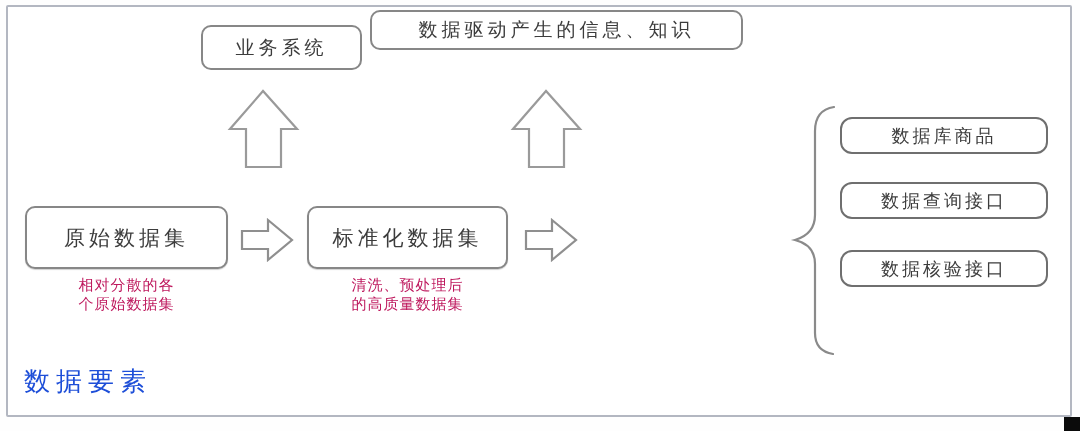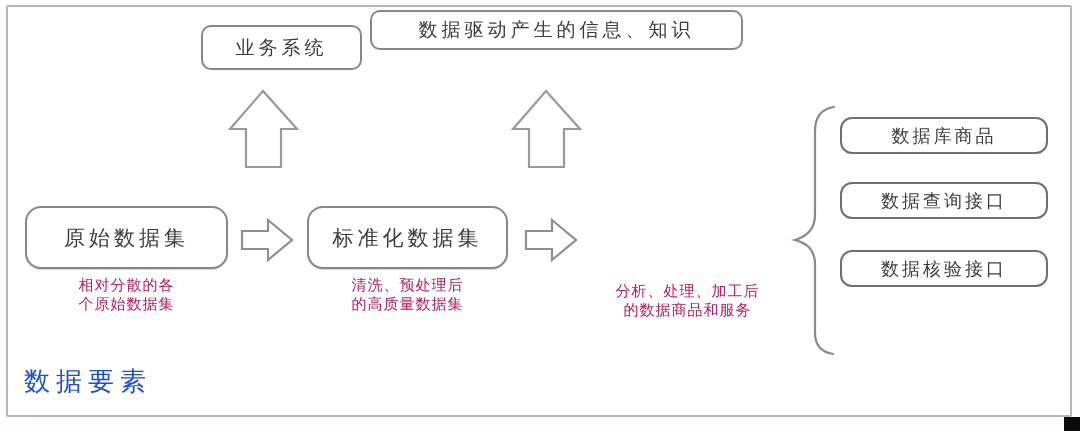--- a/index.html
+++ b/index.html
@@ -18,21 +18,21 @@
   .box {
     position: absolute; display: flex; align-items: center; justify-content: center;
     background: #ffffff; border: 2px solid #878787; border-radius: 10px;
     color: #3c3c3c; white-space: nowrap;
   }
   .box-soft { box-shadow: 0 1px 1px rgba(0,0,0,0.18); }
 
   .top-box-1 { left: 172px; top: 25px; width: 161px; height: 45px; font-size: 19px; letter-spacing: 4px; margin-left: 29px; }
   .top-box-2 { left: 370px; top: 10px; width: 373px; height: 40px; font-size: 19px; letter-spacing: 4px; }
 
-  .mid-box { top: 206px; height: 63px; font-size: 21px; letter-spacing: 4px; border-width: 2px; border-radius: 16px; }
+  .mid-box { top: 206px; height: 63px; font-size: 21px; letter-spacing: 4px; border-width: 2px; }
   .mid-box-1 { left: 25px;  width: 203px; }
   .mid-box-2 { left: 307px; width: 201px; text-align: center; }
   .mid-box-3 { left: 587px; top: 207px; width: 201px; }
 
   .caption {
     position: absolute; text-align: center; color: #be185d;
     font-size: 15px; line-height: 19px; letter-spacing: 1px; white-space: pre-line;
   }
   .caption-1 { left: 25px;  top: 275px; width: 203px; }
   .caption-2 { left: 307px; top: 275px; width: 201px; }
@@ -100,22 +100,20 @@
 
   <svg class="arrow-svg right-arrow-2" width="56" height="46" viewBox="0 0 56 46">
     <path d="M3 14 L29 14 L29 3 L53 23 L29 43 L29 32 L3 32 Z" fill="#ffffff" stroke="#8f8f8f" stroke-width="2.2" stroke-linejoin="miter"></path>
   </svg>
 
 
   <div class="caption caption-1">相对分散的各
 个原始数据集</div>
   <div class="caption caption-2">清洗、预处理后
 的高质量数据集</div>
-  <div class="caption caption-3">分析、处理、加工后
-的数据商品和服务</div>
 
   <svg class="arrow-svg brace-svg" width="52" height="256" viewBox="0 0 52 256">
     <path d="M46 4 Q27 7 27 28 L27 112 Q27 131 7 137 Q27 142 27 161 L27 230 Q27 248 45 251" fill="none" stroke="#8a8a8a" stroke-width="2.2" stroke-linecap="round"></path>
   </svg>
 
   <div class="box out-box out-box-1">
     <span>数据库商品</span>
   </div>
   <div class="box out-box out-box-2">
     <span>数据查询接口</span>

